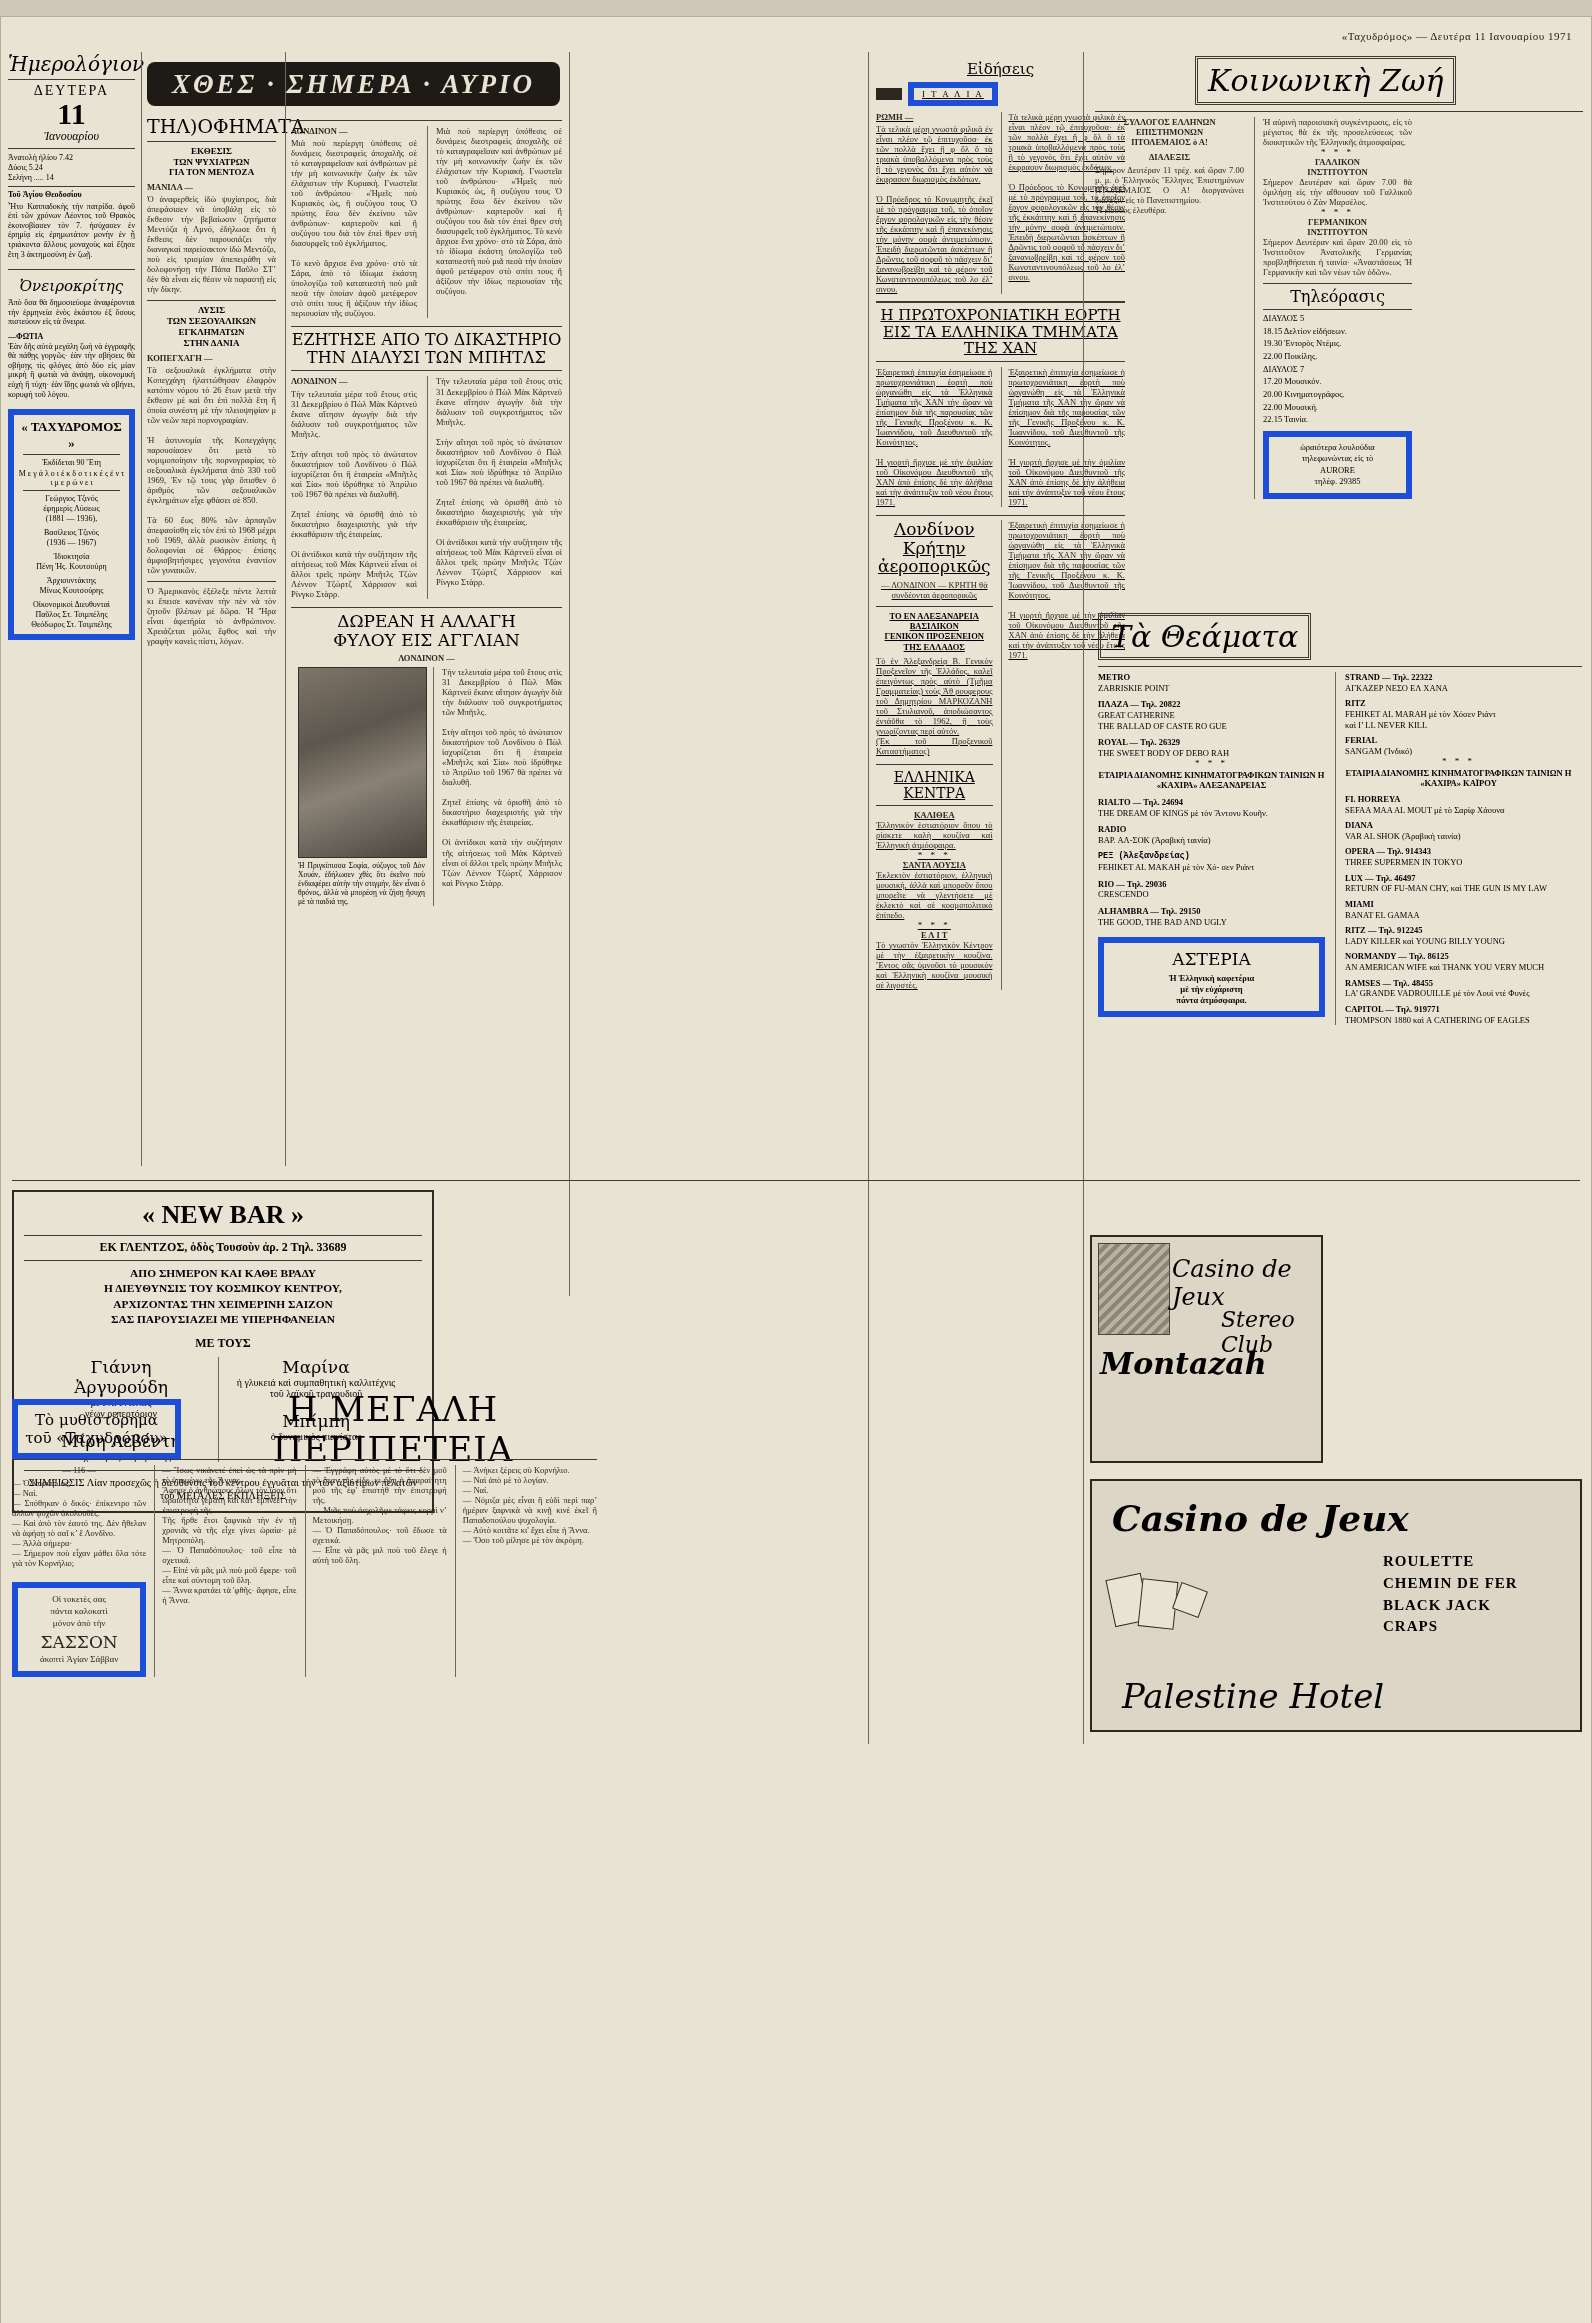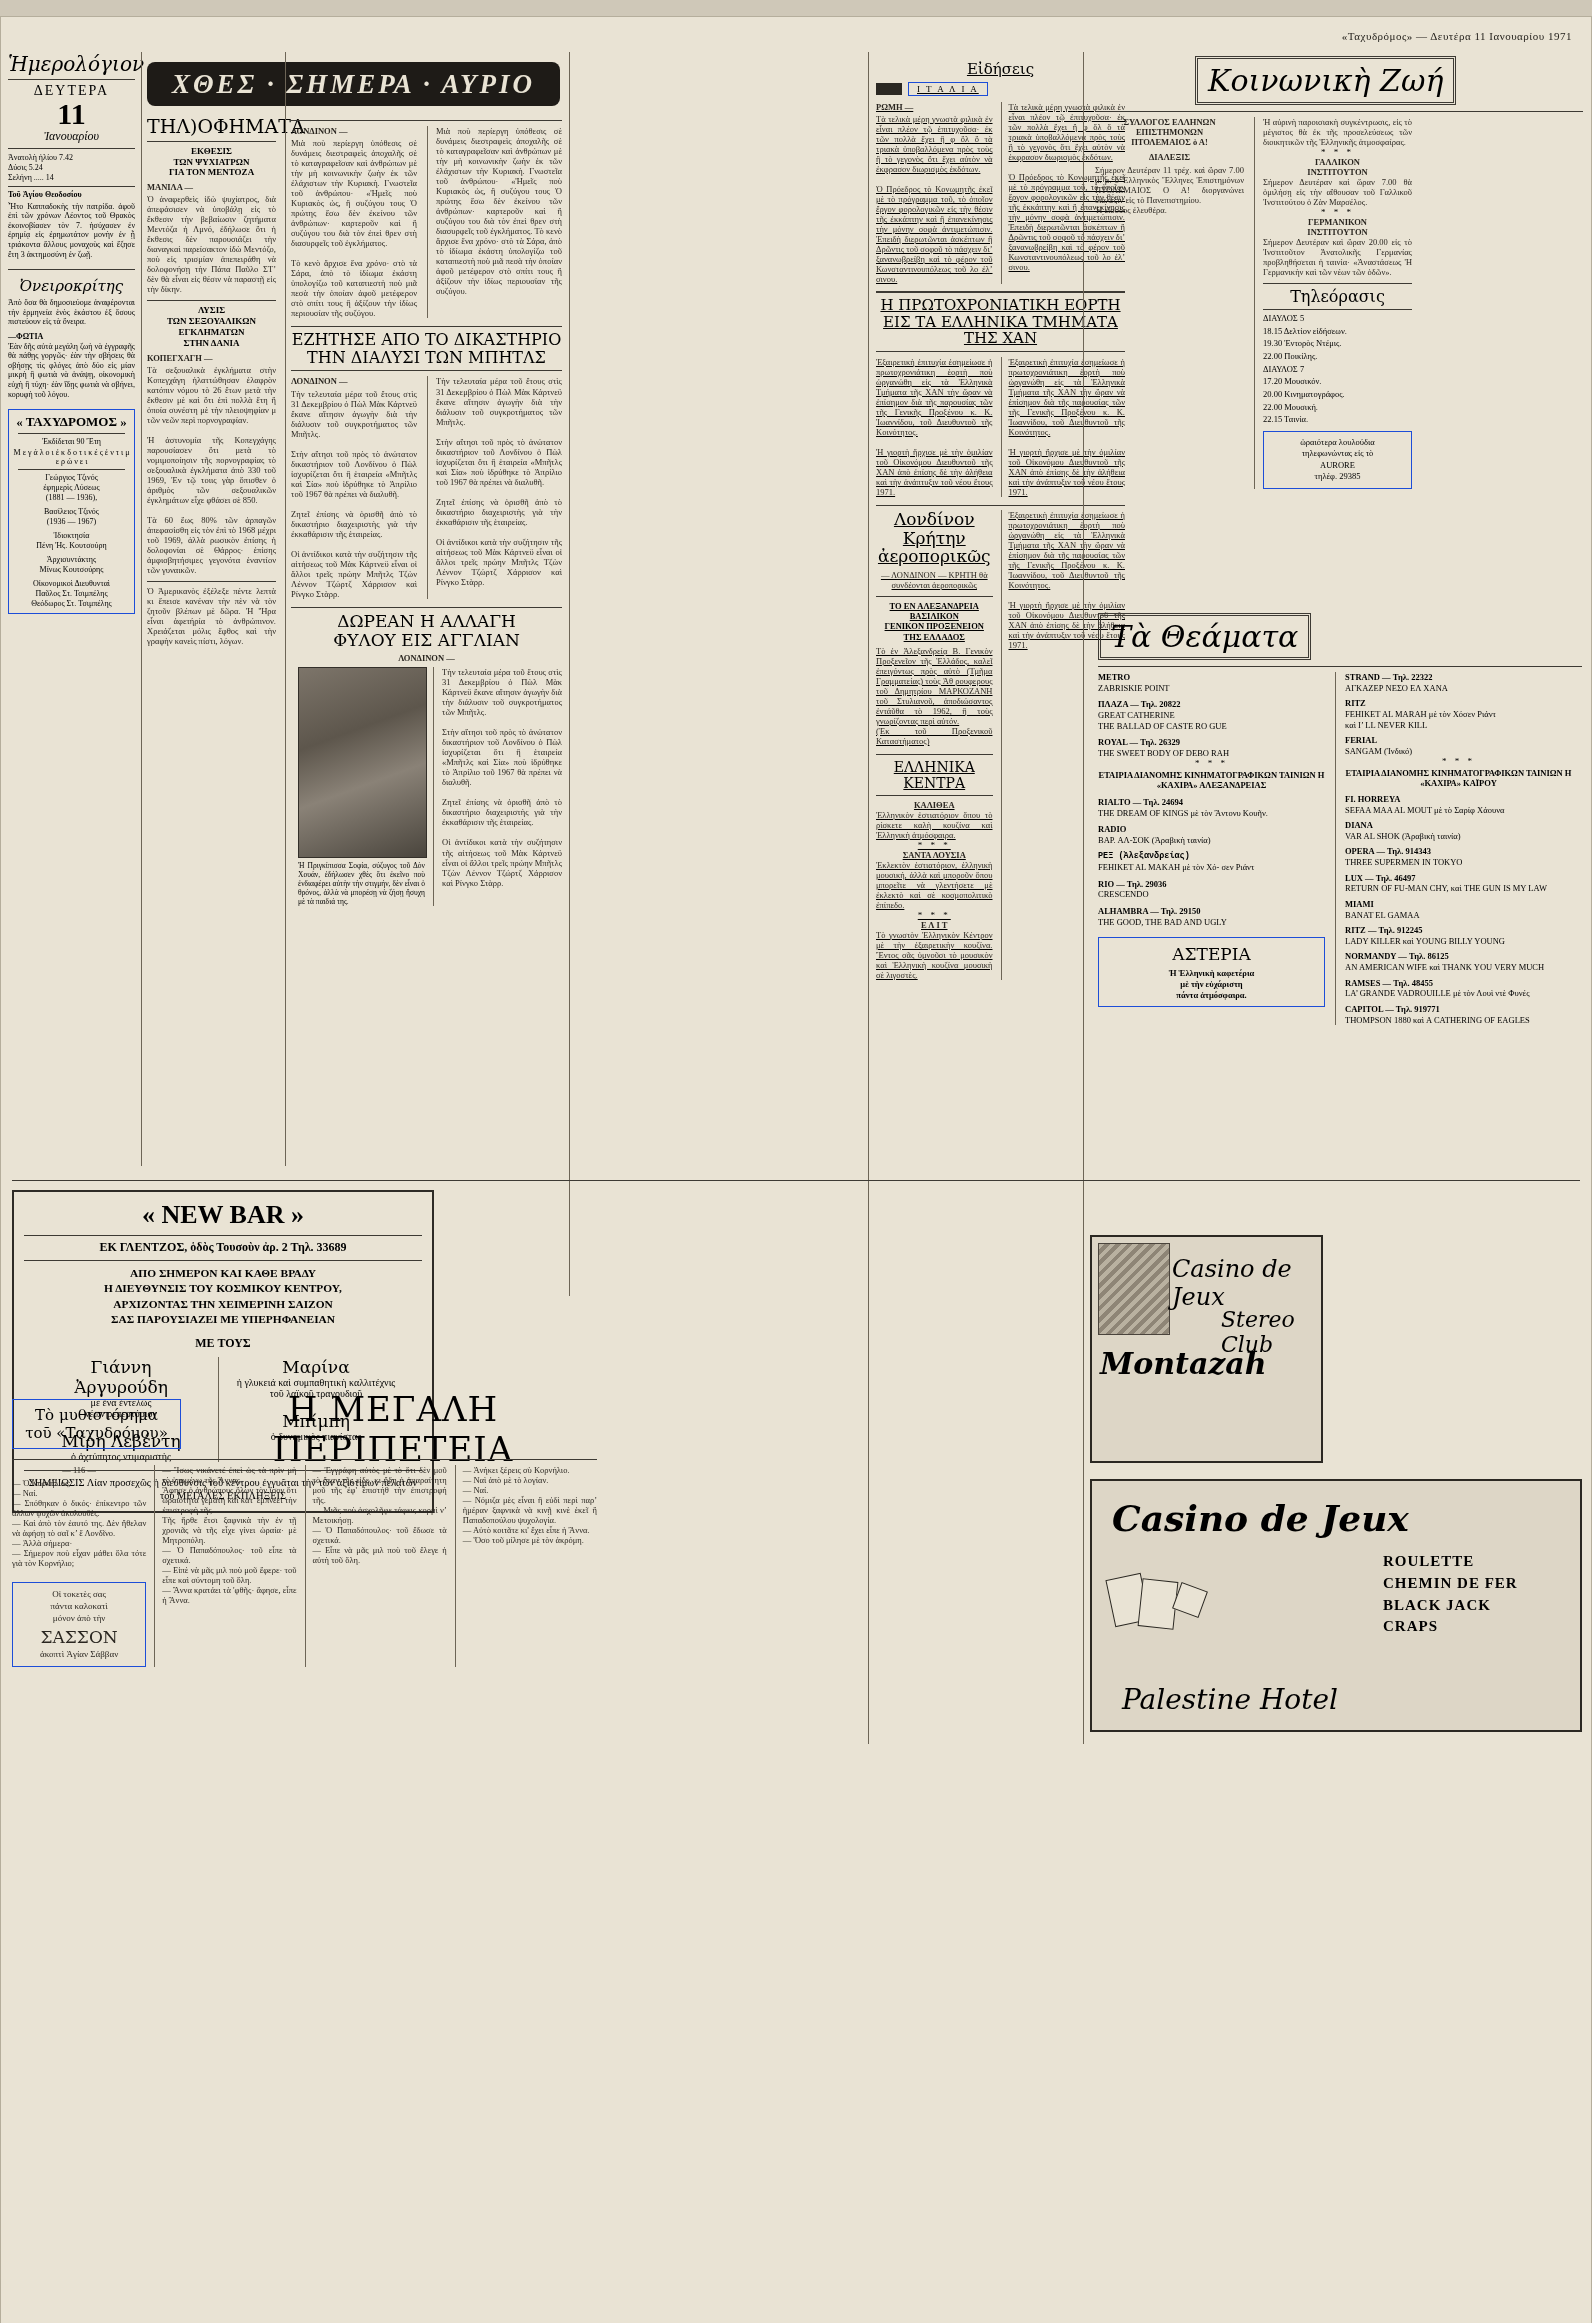--- a/index.html
+++ b/index.html
@@ -9,21 +9,21 @@
     background:#e9e3d4;
     box-shadow:0 0 0 1px #b5ae9c inset;
     overflow:hidden;
   }
   
   .gk{font-family:"DejaVu Serif", serif;}
   .tiny{font-size:8.5px;line-height:1.18;text-align:justify;color:#2a2620;}
   .smallcap{font-size:9px;line-height:1.2;}
   .ctr{text-align:center;}
   .bold{font-weight:bold;}
-  .box{border:1px solid #1d4ed8;}
+  .box{border:6px solid #1d4ed8;}
   .dbl{border:3px double #3d3a34;}
   
   #topbar{position:absolute;left:935px;top:14px;width:637px;text-align:right;
     font-size:11px;letter-spacing:0.5px;color:#26231e;}
   
   #leftrail{position:absolute;left:8px;top:36px;width:127px;}
   #leftrail .blk{margin-bottom:10px;}
   .hm-title{font-size:20px;text-align:center;font-style:italic;}
   .hm-day{font-size:14px;text-align:center;letter-spacing:2px;margin-top:2px;}
   .hm-num{font-size:30px;text-align:center;font-weight:bold;line-height:1;}
@@ -463,21 +463,21 @@
     <div class="gk" style="position:absolute;left:20px;top:16px;font-size:36px;font-style:italic;font-weight:bold;">Casino de Jeux</div>
     <div style="position:absolute;right:18px;top:70px;width:179px;font-size:15px;line-height:1.45;text-align:left;white-space:pre-line;font-weight:bold;letter-spacing:1px;">ROULETTE
 CHEMIN DE FER
 BLACK JACK
 CRAPS</div>
     <div style="position:absolute;left:18px;top:95px;width:100px;height:80px;">
       <div style="position:absolute;left:0;top:0;width:34px;height:46px;background:#e9e3d4;border:1px solid #2b2822;transform:rotate(-12deg);"></div>
       <div style="position:absolute;left:30px;top:4px;width:34px;height:46px;background:#e9e3d4;border:1px solid #2b2822;transform:rotate(6deg);"></div>
       <div style="position:absolute;left:66px;top:10px;width:26px;height:26px;background:#e9e3d4;border:1px solid #2b2822;transform:rotate(20deg);"></div>
     </div>
-    <div class="gk" style="position:absolute;left:30px;bottom:14px;font-size:28px;font-style:italic;">Palestine Hotel</div>
+    <div class="gk" style="position:absolute;left:30px;bottom:14px;font-size:34px;font-style:italic;">Palestine Hotel</div>
   </div>
 
   <div style="position:absolute;left:141px;top:36px;width:1px;height:1114px;background:#6d6556;"></div>
   <div style="position:absolute;left:285px;top:36px;width:1px;height:1114px;background:#6d6556;"></div>
   <div style="position:absolute;left:569px;top:36px;width:1px;height:1244px;background:#6d6556;"></div>
   <div style="position:absolute;left:868px;top:36px;width:1px;height:1692px;background:#6d6556;"></div>
   <div style="position:absolute;left:1083px;top:36px;width:1px;height:1692px;background:#6d6556;"></div>
   <div style="position:absolute;left:12px;top:1164px;width:1568px;height:1px;background:#3d3a34;"></div>
 
 </div>

